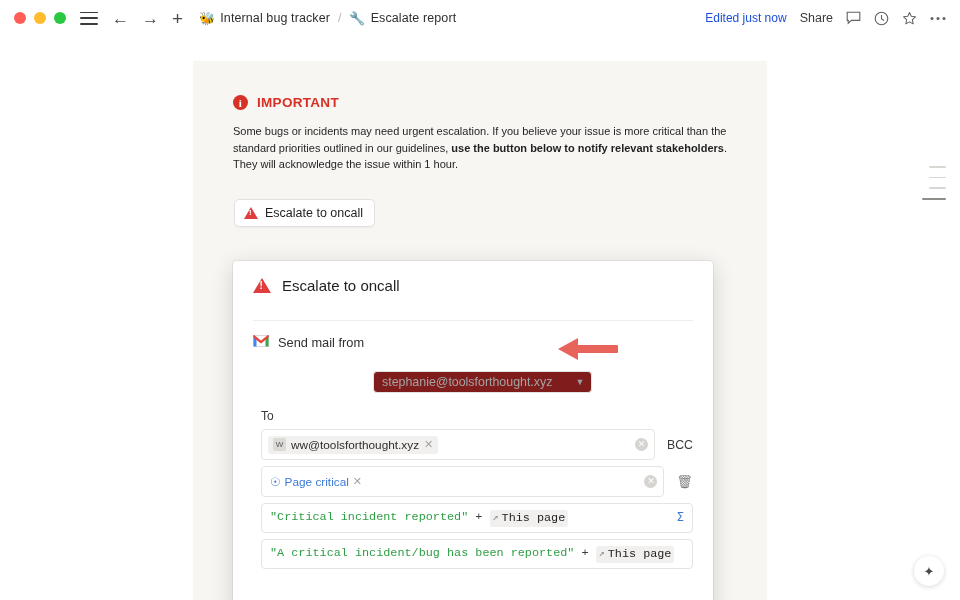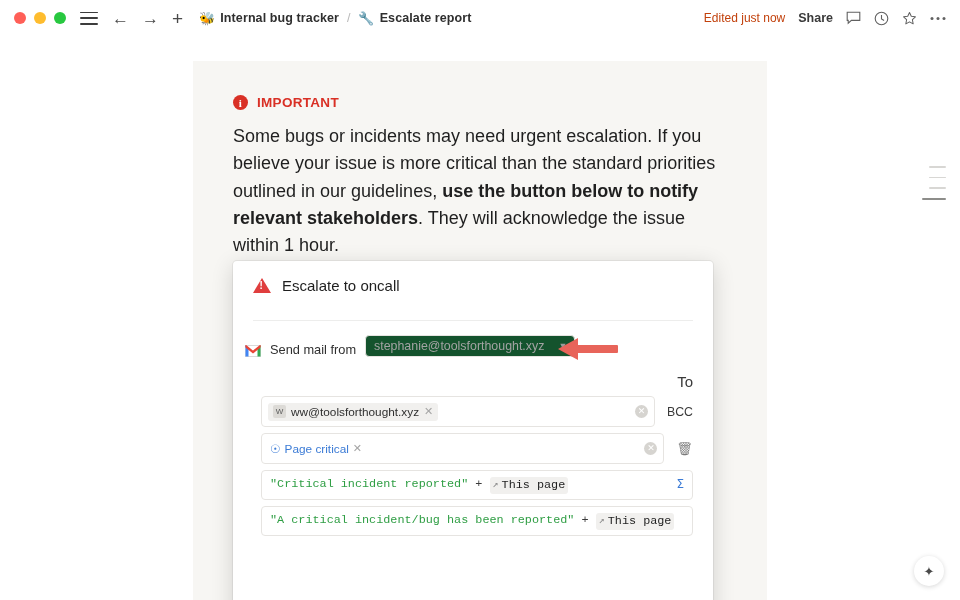--- a/index.html
+++ b/index.html
@@ -59,34 +59,34 @@
     color: #2f2f2f;
     gap: 6px;
   }
   .crumb {
     display: flex;
     align-items: center;
     gap: 5px;
     cursor: pointer;
     white-space: nowrap;
   }
-  .crumb-label { font-weight: 700; letter-spacing: .1px; }
+  .crumb-label { font-weight: 400; letter-spacing: .1px; }
   .crumb-sep { color: #b9b9b9; margin: 0 2px; }
   .crumb-ico { font-size: 13px; line-height: 1; }
 
   .chrome-right {
     margin-left: auto;
     display: flex;
     align-items: center;
     gap: 13px;
     font-size: 12.5px;
     color: #3a3a3a;
   }
-  .edited { color: #c2410c; font-size: 12px; text-align: center; }
-  .share { font-weight: 700; cursor: pointer; }
+  .edited { color: #1d4ed8; font-size: 12px; text-align: center; }
+  .share { font-weight: 400; cursor: pointer; }
   .cicon { cursor: pointer; opacity: .8; display:flex; align-items:center;}
 
   
   .page {
     position: relative;
     height: 564px;
     background: #ffffff;
     overflow: hidden;
   }
 
@@ -114,21 +114,21 @@
   .info-badge {
     width: 15px; height: 15px; border-radius: 50%;
     background: #d93025; color: #fff;
     font-size: 11px; font-weight: bold;
     display: flex; align-items: center; justify-content: center;
     font-family: "Liberation Serif", serif;
   }
 
   .callout-body {
     margin-top: 13px;
-    font-size: 18px;
+    font-size: 11px;
     line-height: 1.52;
     color: #1f1f1f;
     max-width: 500px;
   }
   .callout-body b { font-weight: bold; }
 
   
   .escalate-chip {
     margin: 26px 0 0 41px;
     display: inline-flex;
@@ -181,51 +181,51 @@
     align-items: center;
     gap: 11px;
     padding: 16px 20px 14px 20px;
     font-size: 15px;
     color: #1f1f1f;
   }
   .panel-divider { height: 1px; background: #ededec; margin: 12px 20px 0 20px; }
 
   .mail-row {
     display: flex;
-    align-items: flex-end;
+    align-items: flex-start;
     gap: 9px;
-    padding: 14px 20px 2px 12px;
+    padding: 14px 20px 2px 20px;
     font-size: 12.8px;
     color: #2f2f2f;
   }
   .gmail-ico {
     width: 16px; height: 12px;
     position: relative;
     display: inline-block;
   }
   .gmail-ico svg { display:block; }
   .sender-select {
     display: inline-flex;
     align-items: center;
-    gap: 14px;
+    gap: 23px;
     border: 1px solid #e6e4e1;
     border-radius: 4px;
     padding: 3px 7px 3px 8px;
     color: #a3a3a3;
     font-size: 12.4px;
-    background: #14532d;
-    cursor: pointer;
+    background: #7f1d1d;
+    cursor: pointer;
+    margin-top: 36px;
   }
   .chev { font-size: 9px; color: #9b9b9b; }
 
   .field-label {
     padding: 14px 20px 0 28px;
-    font-size: 15px;
+    font-size: 12px;
     color: #3a3a3a;
-    text-align: right;
   }
   .field-label .opt { color: #a2a2a2; }
 
   .input-row {
     display: flex;
     align-items: center;
     gap: 12px;
     padding: 6px 20px 0 28px;
   }
   .tag-input {

